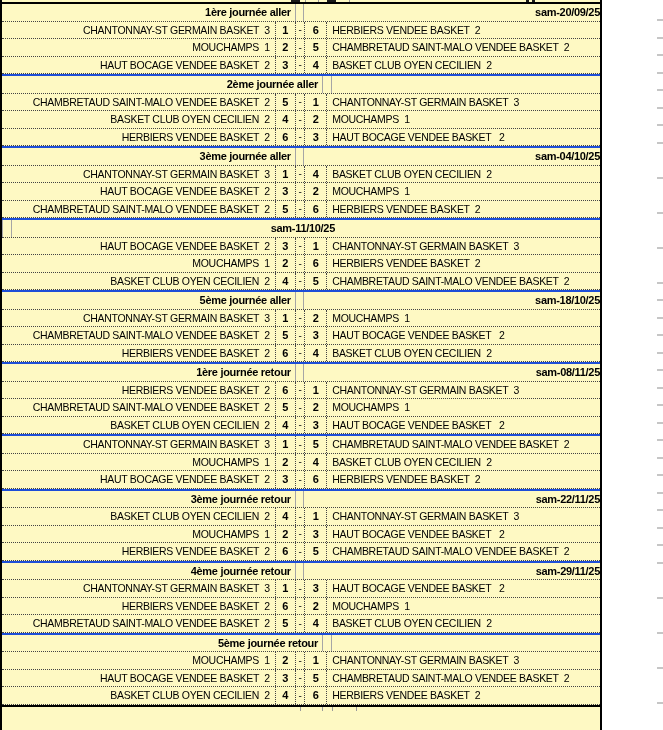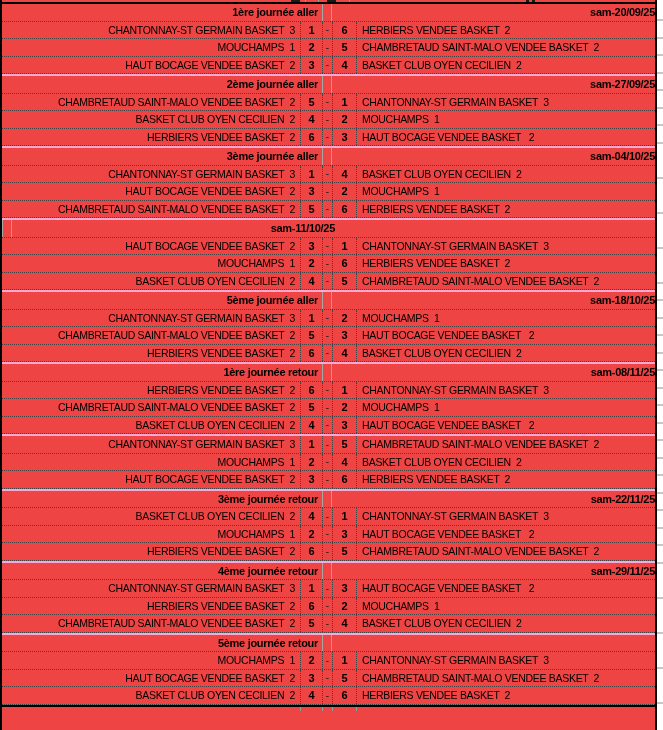--- a/index.html
+++ b/index.html
@@ -1,30 +1,30 @@
 <!DOCTYPE html>
 <html><head>
 <meta charset="utf-8">
 <style>
   html,body{margin:0;padding:0;background:#ffffff;}
   .sheet{
     position:relative;width:663px;height:730px;overflow:hidden;background:#ffffff;
     font-family:"Liberation Sans","DejaVu Sans",sans-serif;color:#000;
   }
   .main{
-    position:absolute;left:0;top:0;width:657px;height:730px;box-sizing:border-box;
-    border-left:2px solid #000;border-right:2px solid #000;background:#ef4444;
+    position:absolute;left:0;top:0;width:602px;height:730px;box-sizing:border-box;
+    border-left:2px solid #000;border-right:2px solid #000;background:#fef9c3;
   }
   
   .sliver{position:relative;height:2px;border-bottom:2px solid #000;}
   .sliver .ink{position:absolute;background:#1a1a1a;}
   .sliver .gline{position:absolute;top:0;width:1px;height:2px;background:#9a9a9a;}
   
   .row{display:flex;height:17.5px;box-sizing:border-box;border-bottom:1px dotted #444;align-items:center;overflow:hidden;}
-  .group{border-top:2px solid #f9a8d4;}
+  .group{border-top:2px solid #1d4ed8;}
   .group:first-child{border-top:none;}
   .cell{height:100%;box-sizing:border-box;display:flex;align-items:center;overflow:hidden;white-space:pre;}
   
   .hL{width:320px;justify-content:flex-end;padding-right:4px;font-weight:bold;font-size:11px;letter-spacing:-0.3px;}
   .hM{width:10px;border-left:1px solid #a6a6a6;border-right:1px solid #a6a6a6;}
   .hR{width:323px;justify-content:flex-end;padding-left:8px;font-weight:bold;font-size:11px;letter-spacing:-0.3px;}
   
   .cA{width:298px;justify-content:flex-end;padding-right:5px;font-size:10.5px;letter-spacing:-0.3px;}
   .cB{width:22px;border-left:1px dotted #444;justify-content:center;font-weight:bold;font-size:11px;}
   .cC{width:10px;border-left:1px dotted #444;justify-content:center;font-size:10px;color:#222;}
@@ -88,21 +88,20 @@
     <div class="cell cD"><span>4</span></div>
     <div class="cell cE"><span>BASKET CLUB OYEN CECILIEN  2</span></div>
   </div>
 </div>
   </section>
 
   <section class="group">
     <div class="row header">
       <div class="cell hL"><span>2ème journée aller</span></div>
       <div class="cell hM"></div>
-      <div class="cell hR"><span>sam-27/09/25</span></div>
     </div>
     <div class="matches">
   <div class="row match">
     <div class="cell cA"><span>CHAMBRETAUD SAINT-MALO VENDEE BASKET  2</span></div>
     <div class="cell cB"><span>5</span></div>
     <div class="cell cC"><span>-</span></div>
     <div class="cell cD"><span>1</span></div>
     <div class="cell cE"><span>CHANTONNAY-ST GERMAIN BASKET  3</span></div>
   </div>
 

